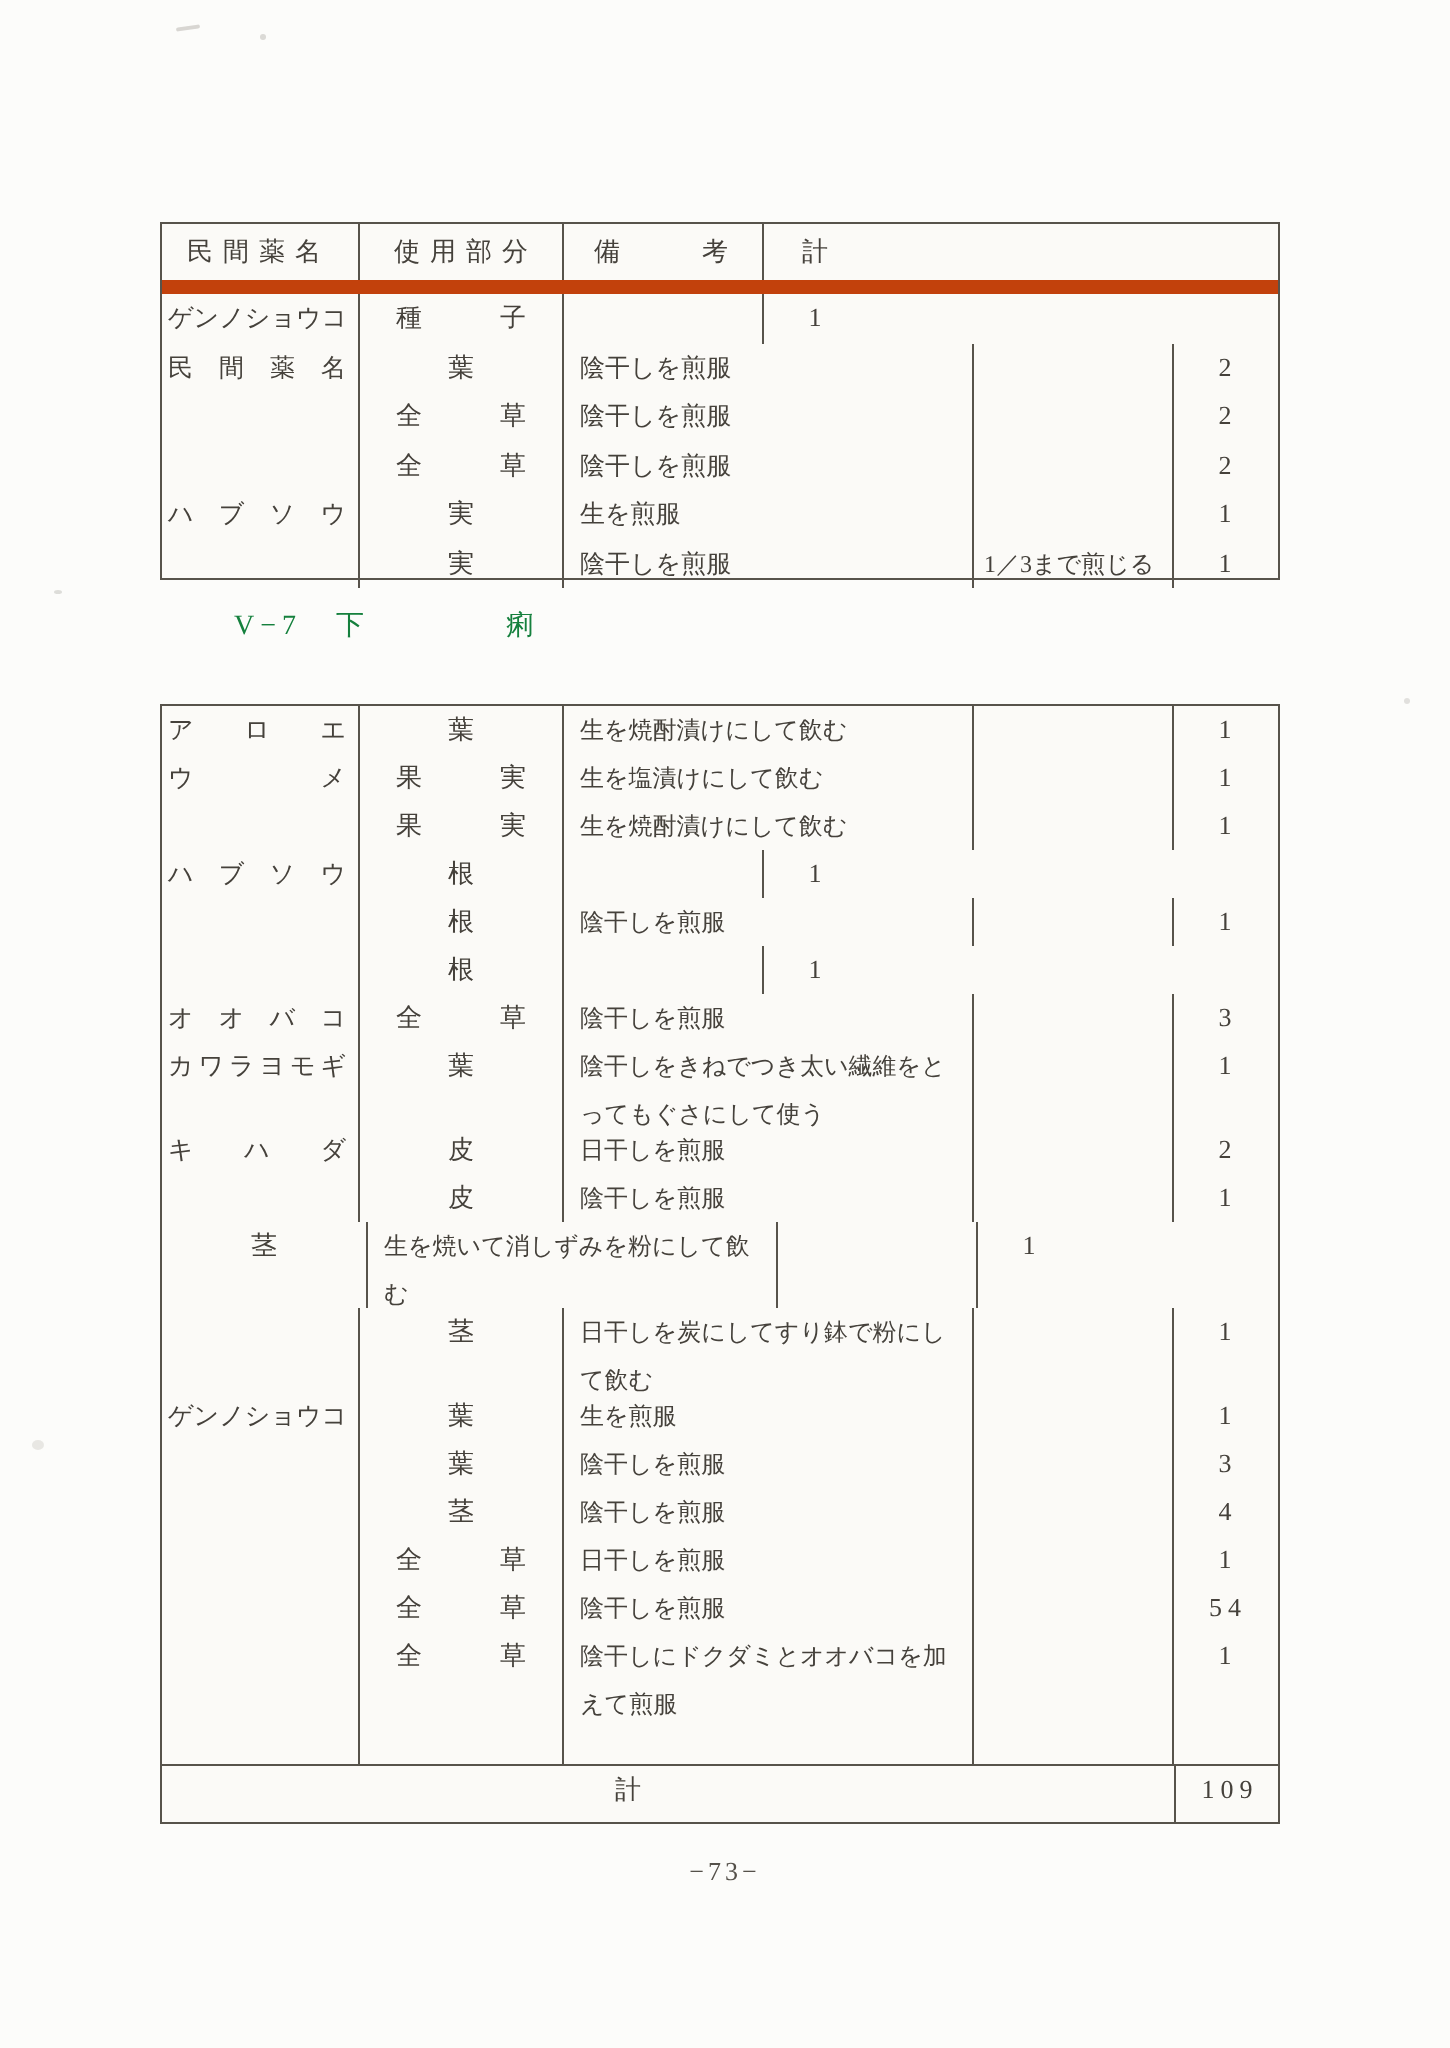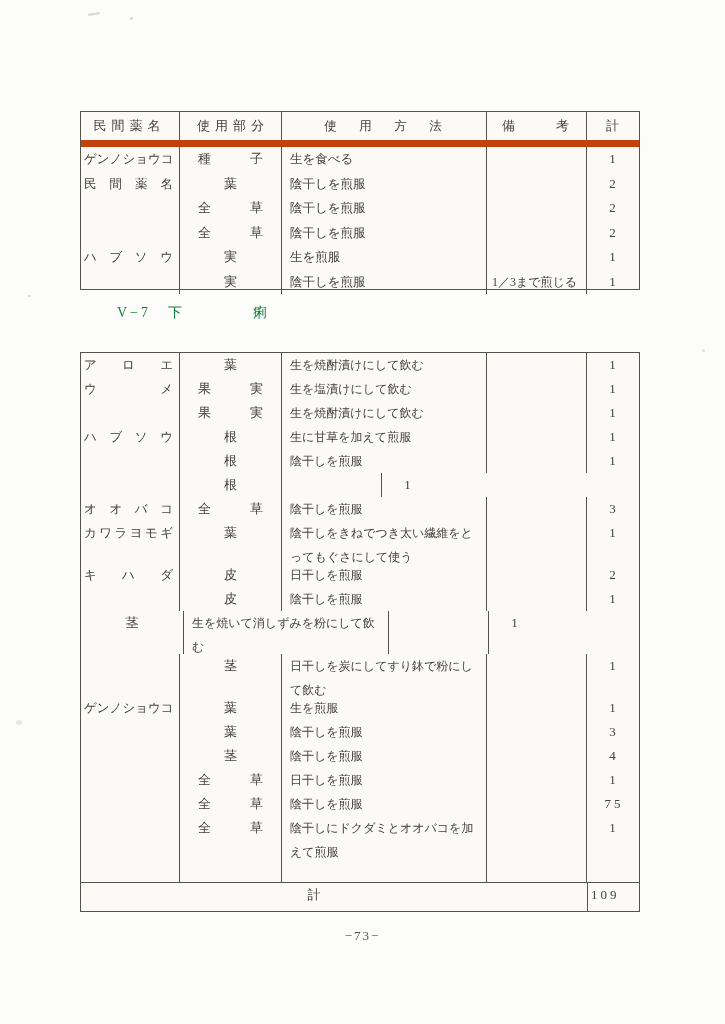--- a/index.html
+++ b/index.html
@@ -42,21 +42,21 @@
   .c-remarks { width:100px; padding:0 2px 0 5px; font-size:12px; text-align:left; }
   .c-total   { width:52px;  text-align:center; letter-spacing:3px; padding-left:3px; }
 
   .hcell {
     text-align:center !important; text-align-last:center !important;
     letter-spacing:5px; padding-left:5px; font-size:13px; line-height:28px !important;
     white-space:nowrap;
   }
 
   .f-label { flex:1; text-align:center; padding-right:40px; line-height:28px; font-size:13px; }
-  .f-total { width:52px; border-left:1px solid #57534b; text-align:left;
+  .f-total { width:52px; border-left:1px solid #57534b; text-align:center;
              letter-spacing:3px; padding-left:3px; line-height:28px; font-size:13px; }
 
   
   .section-heading {
     position:absolute; left:85px; top:304px;
     font-size:14px; letter-spacing:3px; color:#15803d; white-space:pre;margin-left:32px;
   }
   .page-number {
     position:absolute; top:928px; left:0; width:100%;
     text-align:center; font-size:13px; letter-spacing:2px; color:#55514a;
@@ -78,29 +78,27 @@
   <div class="speck s1"></div>
   <div class="speck s2"></div>
   <div class="speck s3"></div>
   <div class="speck s4"></div>
   <div class="speck s5"></div>
 
   <div class="tbl" id="table1">
     <div class="row hdr">
       <div class="cell c-name hcell">民間薬名</div>
       <div class="cell c-part hcell">使用部分</div>
-      <div class="cell c-method hcell">使　用　方　法</div>
       <div class="cell c-remarks hcell">備　　考</div>
       <div class="cell c-total hcell">計</div>
     </div>
     <div class="tbody">
   <div class="row">
     <div class="cell c-name">ゲンノショウコ</div>
     <div class="cell c-part">種　　　子</div>
-    <div class="cell c-method">生を食べる</div>
     <div class="cell c-remarks"></div>
     <div class="cell c-total">1</div>
   </div>
 
   <div class="row">
     <div class="cell c-name">民間薬名</div>
     <div class="cell c-part">葉</div>
     <div class="cell c-method">陰干しを煎服</div>
     <div class="cell c-remarks"></div>
     <div class="cell c-total">2</div>
@@ -164,21 +162,20 @@
     <div class="cell c-name"></div>
     <div class="cell c-part">果　　　実</div>
     <div class="cell c-method">生を焼酎漬けにして飲む</div>
     <div class="cell c-remarks"></div>
     <div class="cell c-total">1</div>
   </div>
 
   <div class="row">
     <div class="cell c-name">ハブソウ</div>
     <div class="cell c-part">根</div>
-    <div class="cell c-method">生に甘草を加えて煎服</div>
     <div class="cell c-remarks"></div>
     <div class="cell c-total">1</div>
   </div>
 
   <div class="row">
     <div class="cell c-name"></div>
     <div class="cell c-part">根</div>
     <div class="cell c-method">陰干しを煎服</div>
     <div class="cell c-remarks"></div>
     <div class="cell c-total">1</div>
@@ -270,21 +267,21 @@
     <div class="cell c-method">日干しを煎服</div>
     <div class="cell c-remarks"></div>
     <div class="cell c-total">1</div>
   </div>
 
   <div class="row">
     <div class="cell c-name"></div>
     <div class="cell c-part">全　　　草</div>
     <div class="cell c-method">陰干しを煎服</div>
     <div class="cell c-remarks"></div>
-    <div class="cell c-total">75</div>
+    <div class="cell c-total">54</div>
   </div>
 
   <div class="row">
     <div class="cell c-name"></div>
     <div class="cell c-part">全　　　草</div>
     <div class="cell c-method">陰干しにドクダミとオオバコを加
 えて煎服</div>
     <div class="cell c-remarks"></div>
     <div class="cell c-total">1</div>
   </div>

